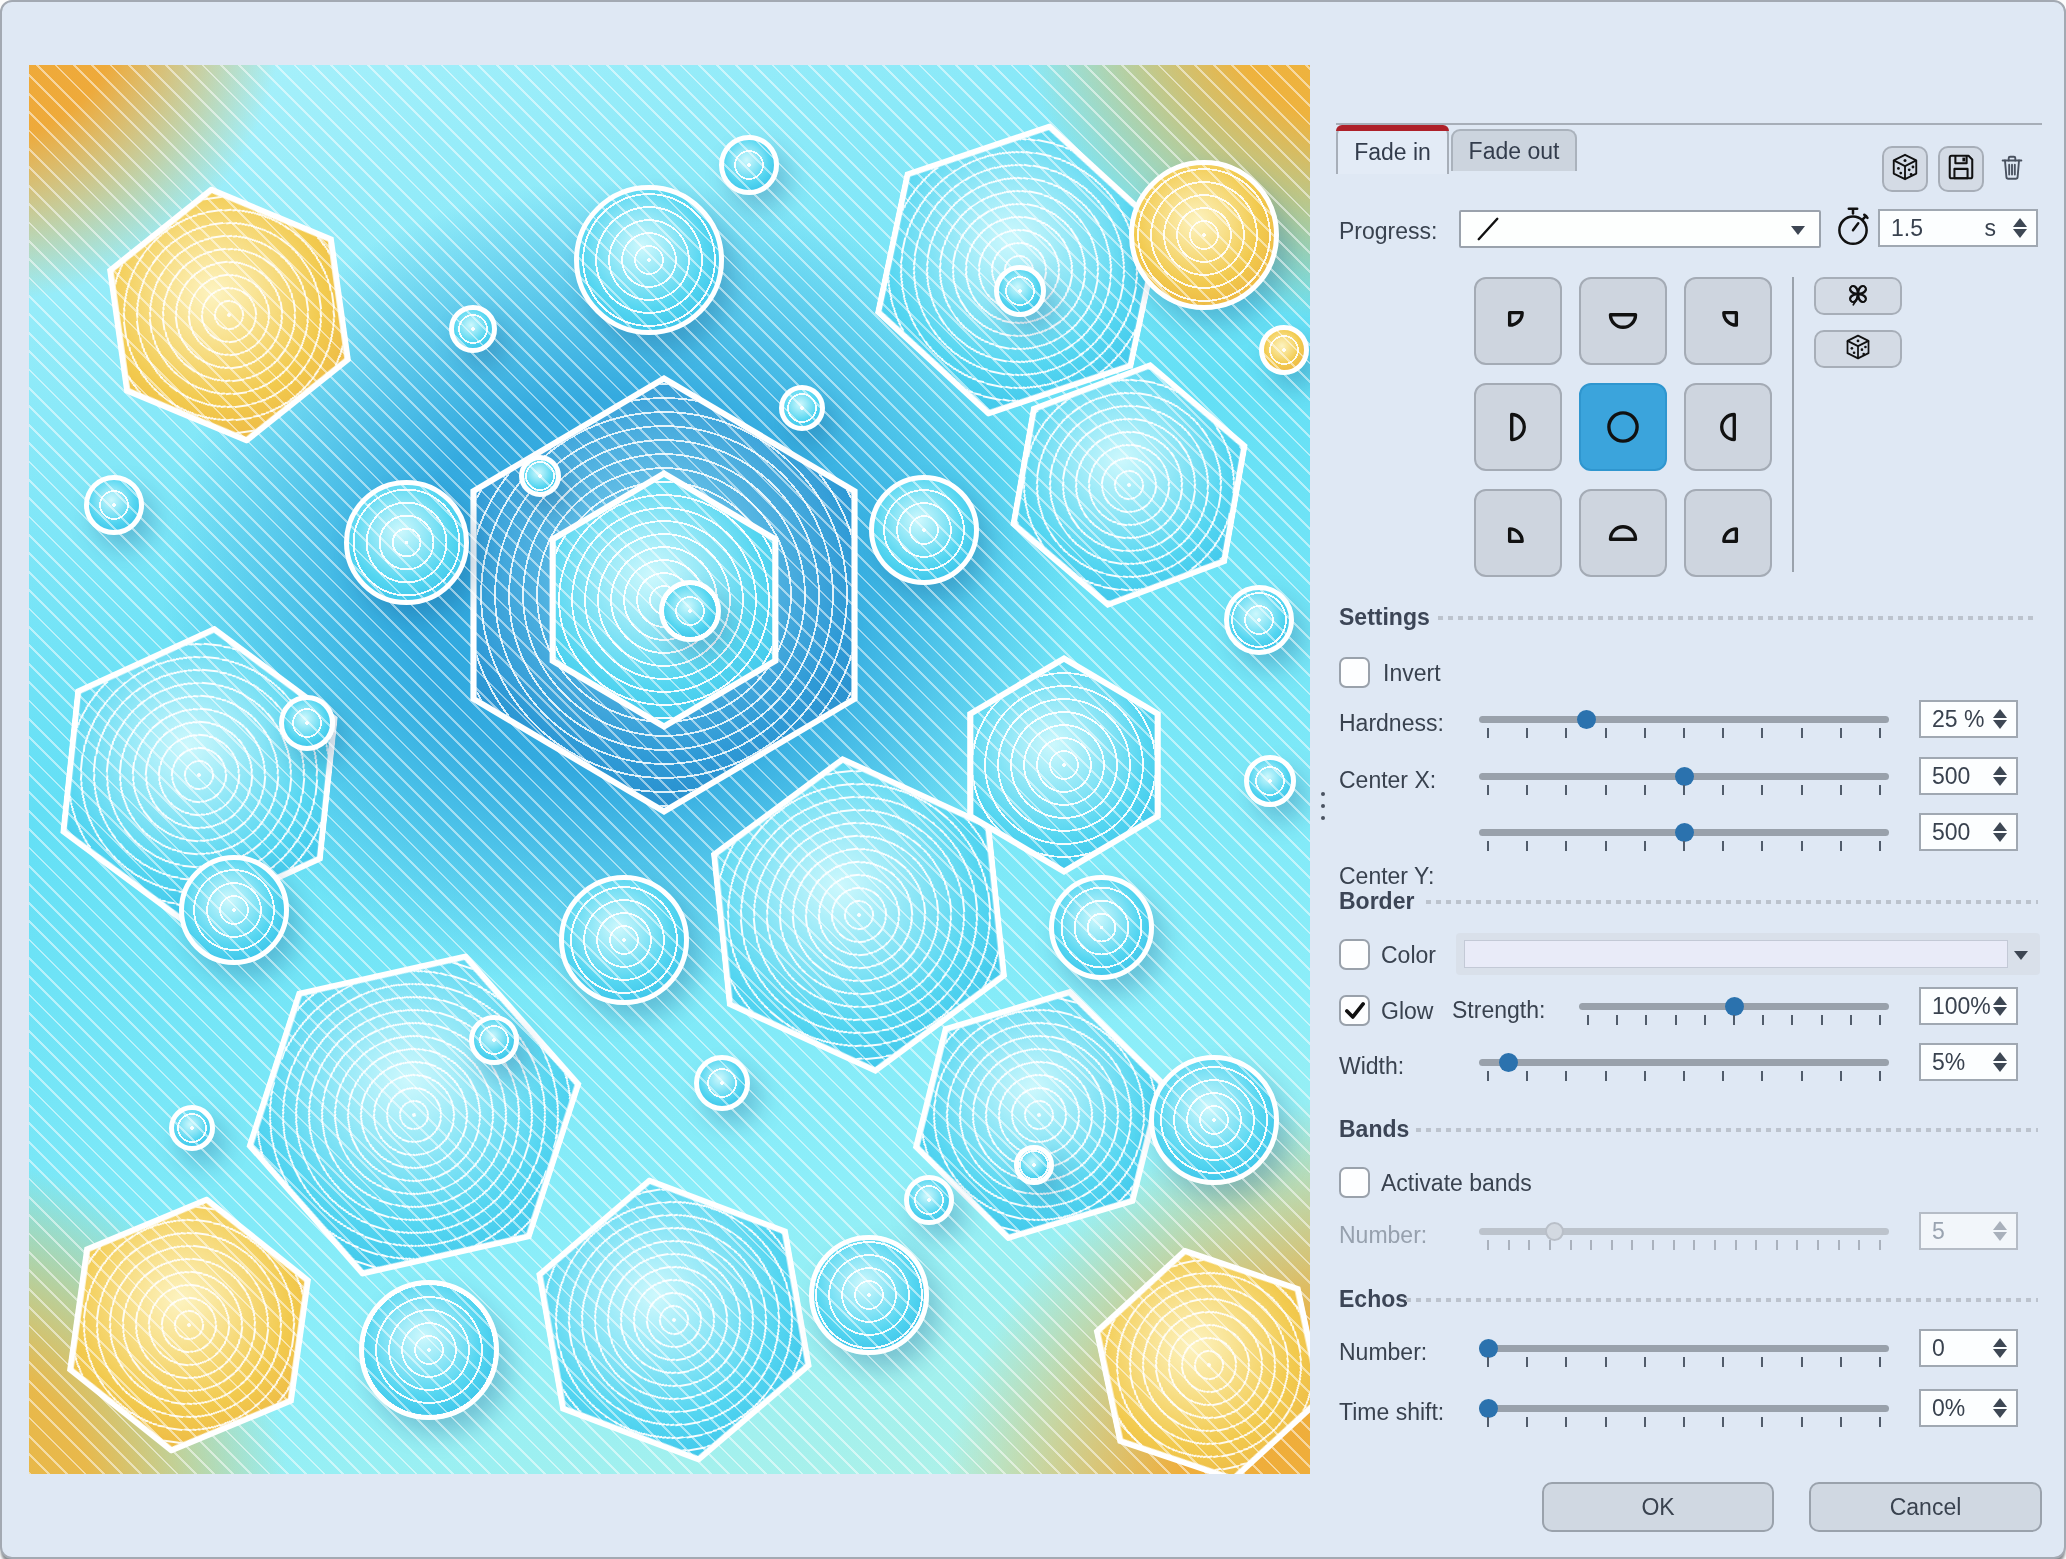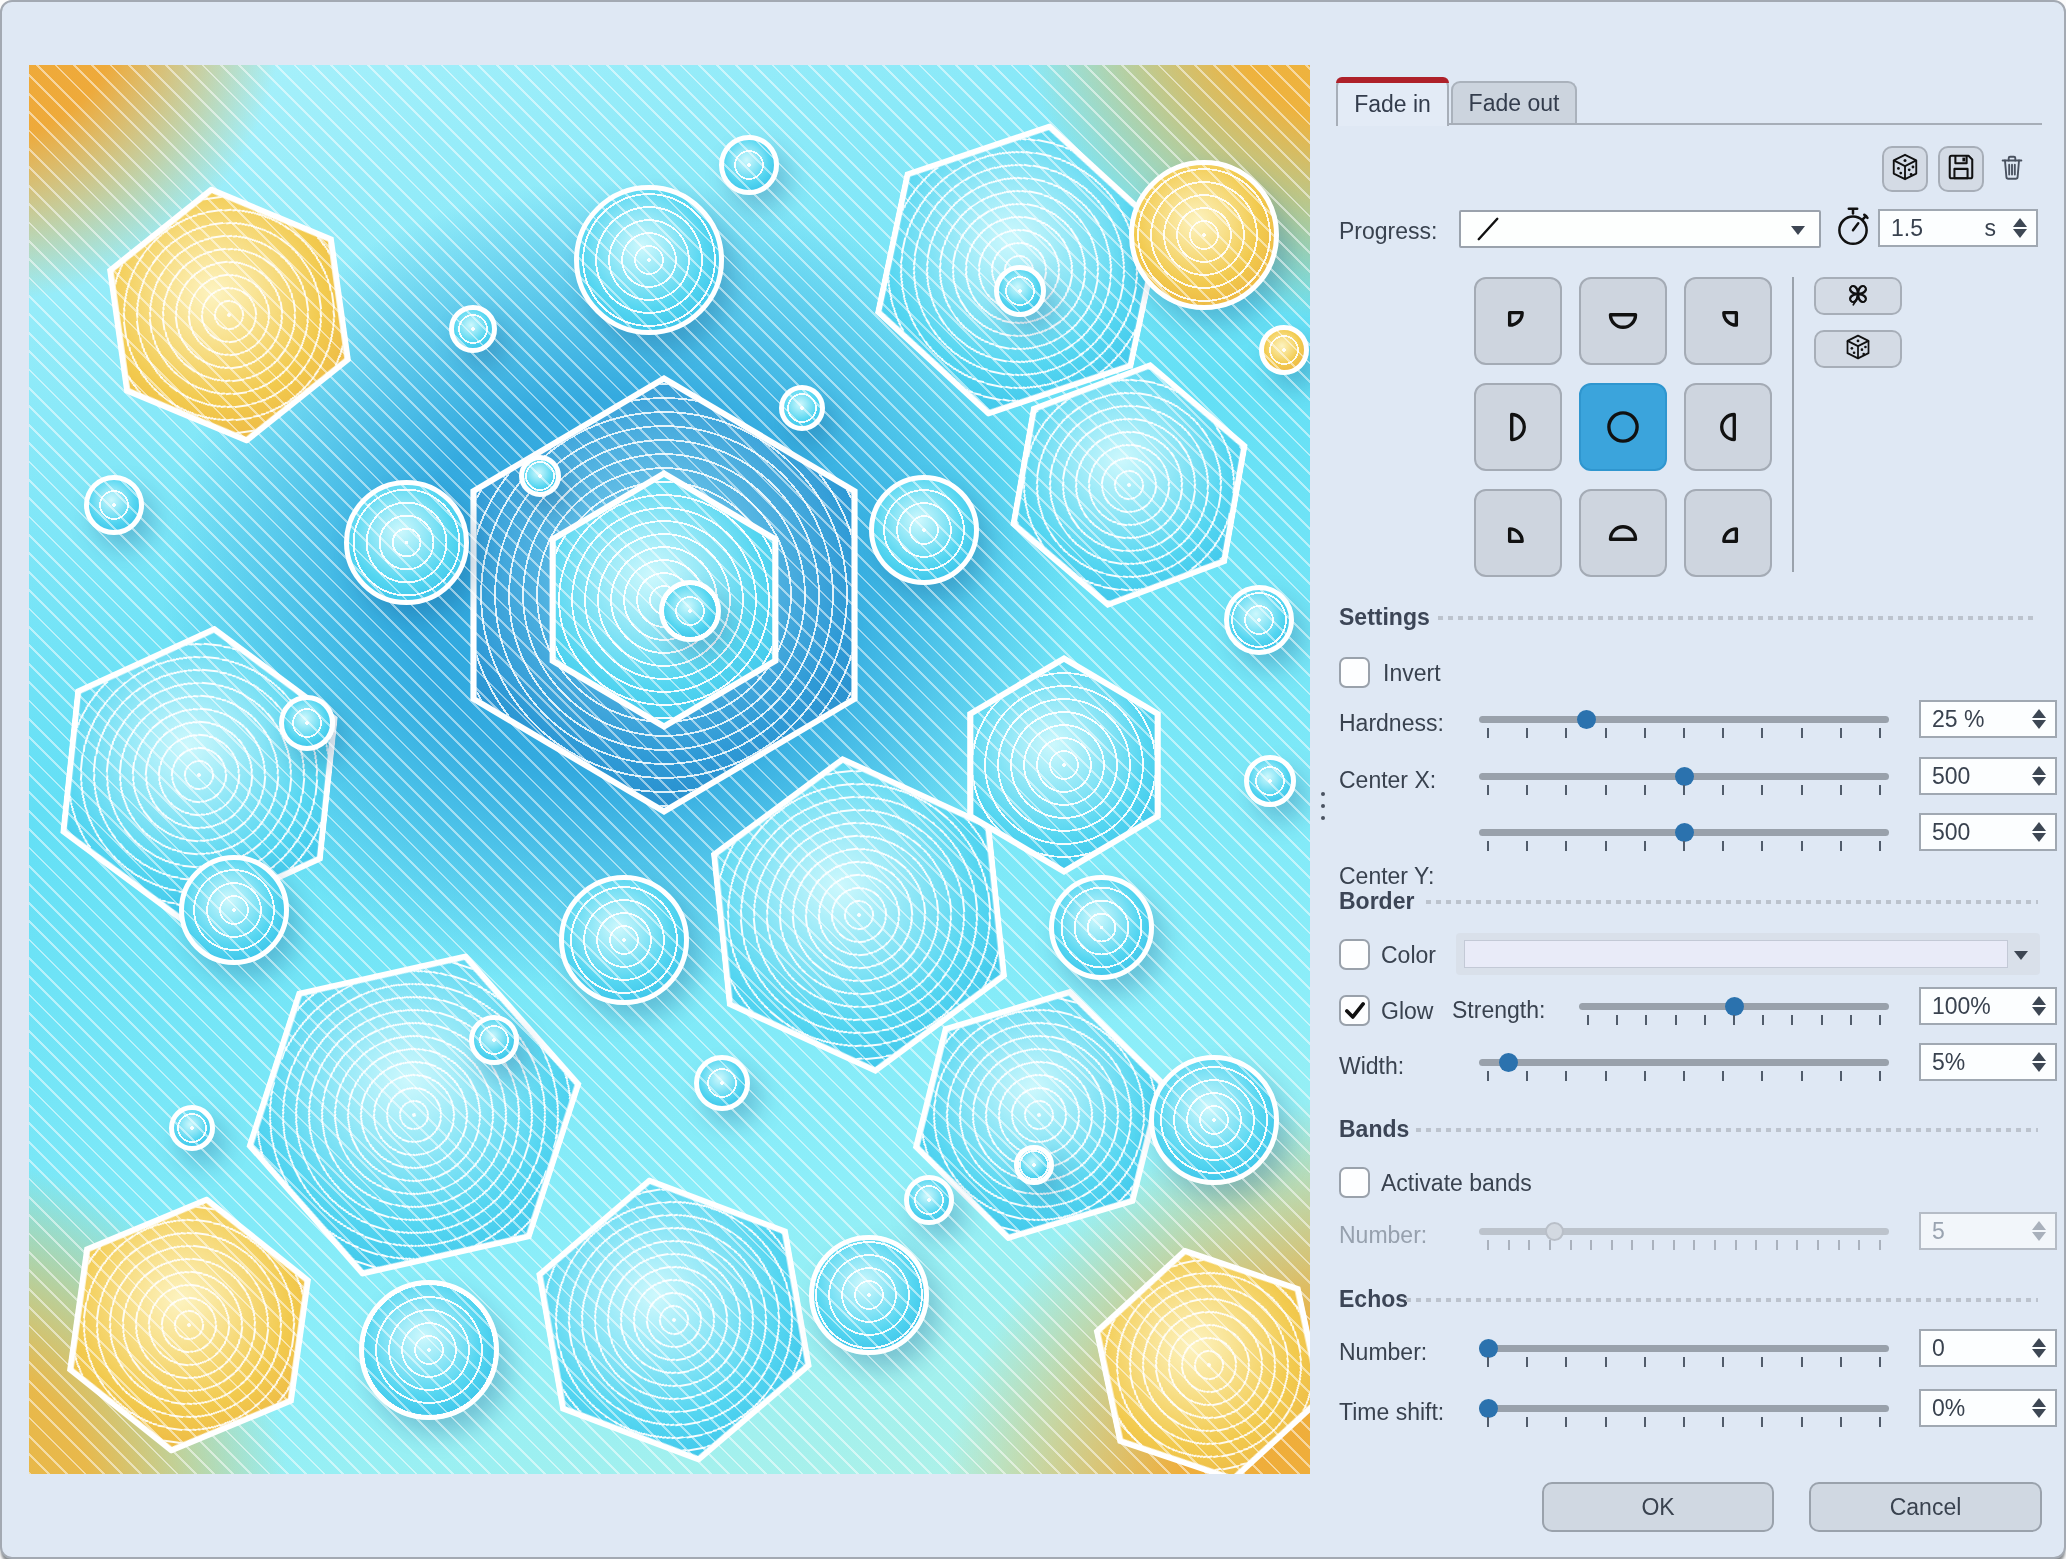--- a/index.html
+++ b/index.html
@@ -39,31 +39,31 @@
       repeating-radial-gradient(circle at 50% 50%, rgba(255,255,255,.85) 0 1.8px, rgba(255,255,255,0) 1.8px 14px),
       radial-gradient(circle at 48% 42%, #7fd2ef, #2f9ad6 60%, #1f7fc0);}
   .fill-warm{background:
       repeating-radial-gradient(circle at 50% 50%, rgba(255,255,255,.9) 0 1.8px, rgba(255,255,255,0) 1.8px 13px),
       radial-gradient(circle at 45% 40%, #fdf3c0, #f2ca4e 55%, #e9a93c);}
   
   .grip{position:absolute;left:1316px;top:790px;width:10px;height:28px;cursor:col-resize;display:flex;flex-direction:column;justify-content:space-between;align-items:center;}
   .grip i{width:4px;height:4px;border-radius:50%;background:#4a5260;}
   
   .tabline{position:absolute;left:1334px;top:121px;width:706px;height:2px;background:#a7aeb8;}
-  .tab{position:absolute;display:flex;align-items:center;justify-content:center;font-size:23px;color:#333c4c;cursor:pointer;}
+  .tab{position:absolute;display:flex;align-items:center;justify-content:center;font-size:23px;color:#333c4c;cursor:pointer;margin-top:48px;}
   .tab-fadein{left:1334px;top:75px;width:113px;height:49px;background:#e3ebf6;border:2px solid #a7aeb8;border-bottom:none;border-radius:9px 9px 0 0;z-index:5;padding-top:4px;}
   .tab-red{position:absolute;left:-2px;top:-2px;right:-2px;height:6px;background:#ae2029;border-radius:9px 9px 0 0;}
   .tab-fadeout{left:1449px;top:79px;width:126px;height:42px;background:#ccd4de;border:2px solid #aab2bc;border-bottom:none;border-radius:9px 9px 0 0;}
   
   .combo{position:absolute;background:#fdfffe;border:2px solid #9aa2ac;border-radius:2px;display:flex;align-items:center;font-size:23px;color:#39424f;cursor:pointer;}
   .caret{position:absolute;right:14px;top:50%;margin-top:-3px;width:0;height:0;border-left:7px solid transparent;border-right:7px solid transparent;border-top:9px solid #3d4653;}
   .icon-btn{position:absolute;width:46px;height:46px;background:#d4dbe5;border:2px solid #a7aeb8;border-radius:10px;display:flex;align-items:center;justify-content:center;cursor:pointer;}
   .flat-btn{position:absolute;width:44px;height:44px;background:transparent;border:none;display:flex;align-items:center;justify-content:center;cursor:pointer;}
   .side-btn{position:absolute;width:88px;height:38px;background:#d4dbe5;border:2px solid #a7aeb8;border-radius:10px;display:flex;align-items:center;justify-content:center;cursor:pointer;}
-  .spin{position:absolute;width:138px;height:38px;background:#fcfeff;border:2px solid #a0a8b2;font-size:23px;color:#39424f;display:flex;align-items:center;padding-left:11px;}
+  .spin{position:absolute;width:99px;height:38px;background:#fcfeff;border:2px solid #a0a8b2;font-size:23px;color:#39424f;display:flex;align-items:center;padding-left:11px;}
   .spin .arr{position:absolute;right:9px;width:0;height:0;cursor:pointer;}
   .arr-up{top:7px;border-left:7px solid transparent;border-right:7px solid transparent;border-bottom:9px solid #3d4754;}
   .arr-dn{bottom:7px;border-left:7px solid transparent;border-right:7px solid transparent;border-top:9px solid #3d4754;}
   .spin.dis{color:#99a3b0;border-color:#b5bcc6;background:#f2f6fa;}
   .spin.dis .arr-up{border-bottom-color:#a8b0bb;} .spin.dis .arr-dn{border-top-color:#a8b0bb;}
   .duration{width:160px;}
   .duration .unit{position:absolute;right:40px;}
   
   .cell{position:absolute;width:88px;height:88px;background:#ced5df;border:2px solid #a4abb5;border-radius:12px;display:flex;align-items:center;justify-content:center;cursor:pointer;}
   .cell.sel{background:#3ba4dc;border-color:#2f96cf;}

